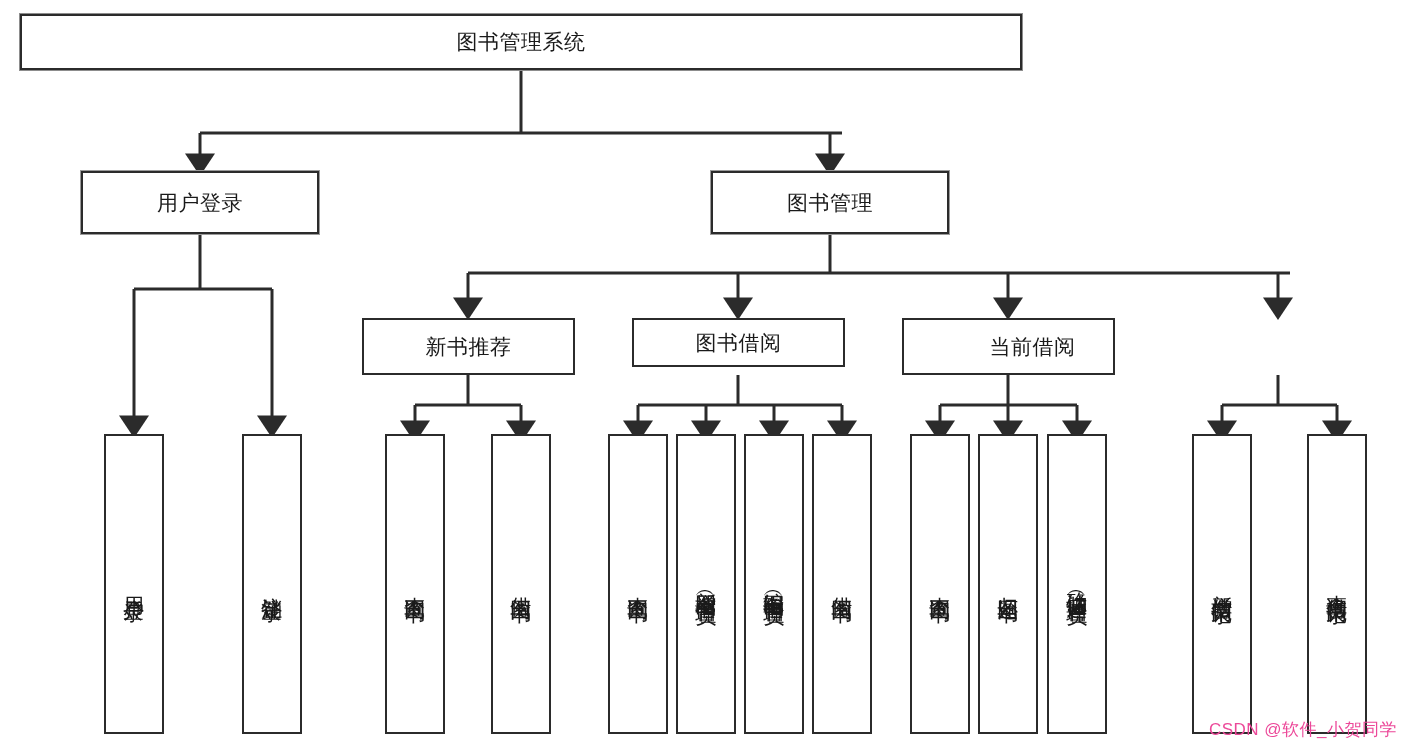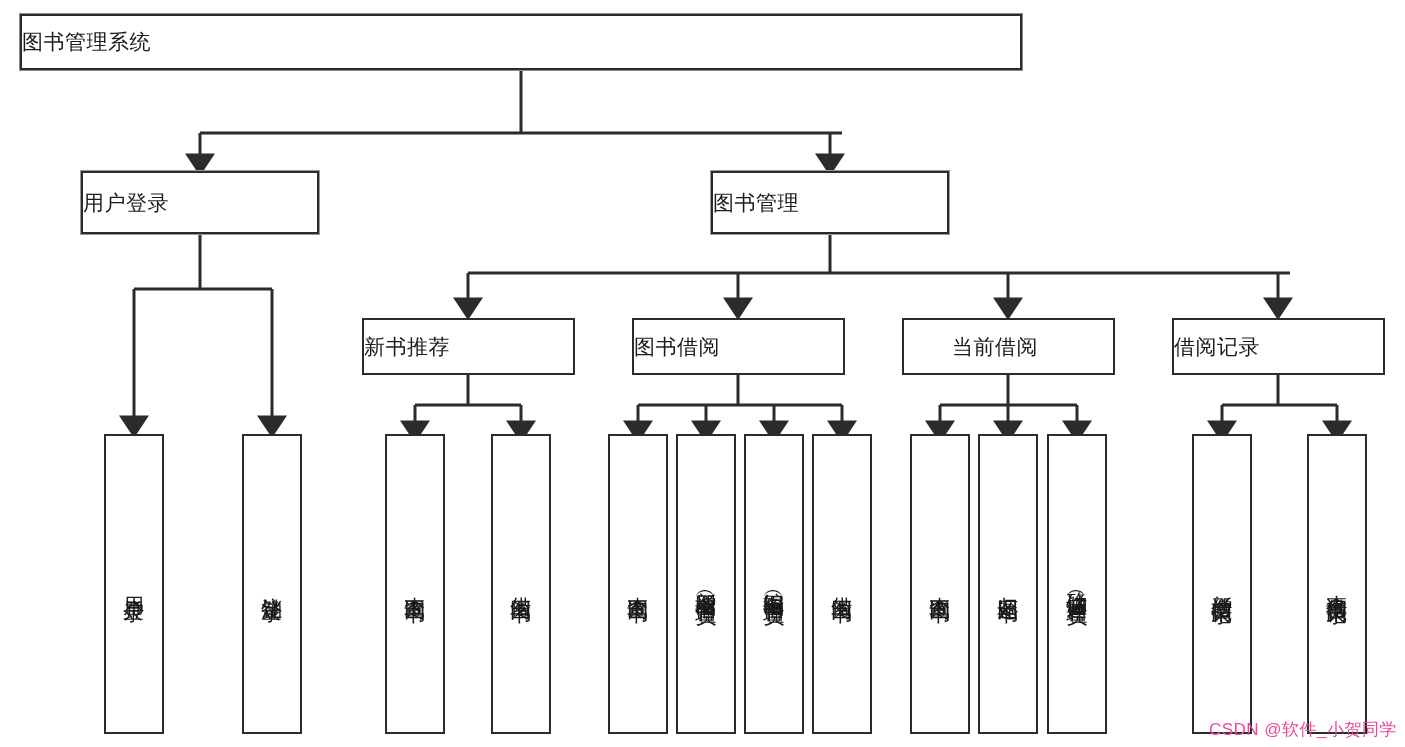--- a/index.html
+++ b/index.html
@@ -27,20 +27,21 @@
     pointer-events: none;
   }
   
   .node {
     position: absolute;
     box-sizing: border-box;
     background: #ffffff;
     border: 2px solid #2b2b2b;
     display: flex;
     align-items: center;
+    justify-content: center;
     color: #1a1a1a;
   }
   .node .label {
     font-size: 21px;
     line-height: 1.1;
     letter-spacing: 0.5px;
     white-space: nowrap;
   }
   
   .node.root {
@@ -144,31 +145,28 @@
   </div>
 
   <div class="node lvl3" style="left:362px; top:318px; width:213px; height:57px;">
     <span class="label">新书推荐</span>
   </div>
 
   <div class="node lvl2" style="left:711px; top:171px; width:238px; height:63px;">
     <span class="label">图书管理</span>
   </div>
 
-  <div class="node lvl3" style="left:632px; top:318px; width:213px; height:57px;">
+  <div class="node lvl3" style="left:632px; top:318px; width:213px; height:49px;">
     <span class="label">图书借阅</span>
   </div>
 
   <div class="node lvl3" style="left:902px; top:318px; width:213px; height:57px;padding-left:48px;">
     <span class="label">当前借阅</span>
   </div>
 
-  <div class="node lvl3" style="left:1172px; top:318px; width:213px; height:57px;">
-    <span class="label">借阅记录</span>
-  </div>
 
   <div class="node leaf" style="left:104px; top:434px; width:60px; height:300px;">
     <span class="label">用户登录</span>
   </div>
   <div class="node leaf" style="left:242px; top:434px; width:60px; height:300px;">
     <span class="label">注销登录</span>
   </div>
 
   <div class="node leaf" style="left:385px; top:434px; width:60px; height:300px;">
     <span class="label">查询图书</span>

